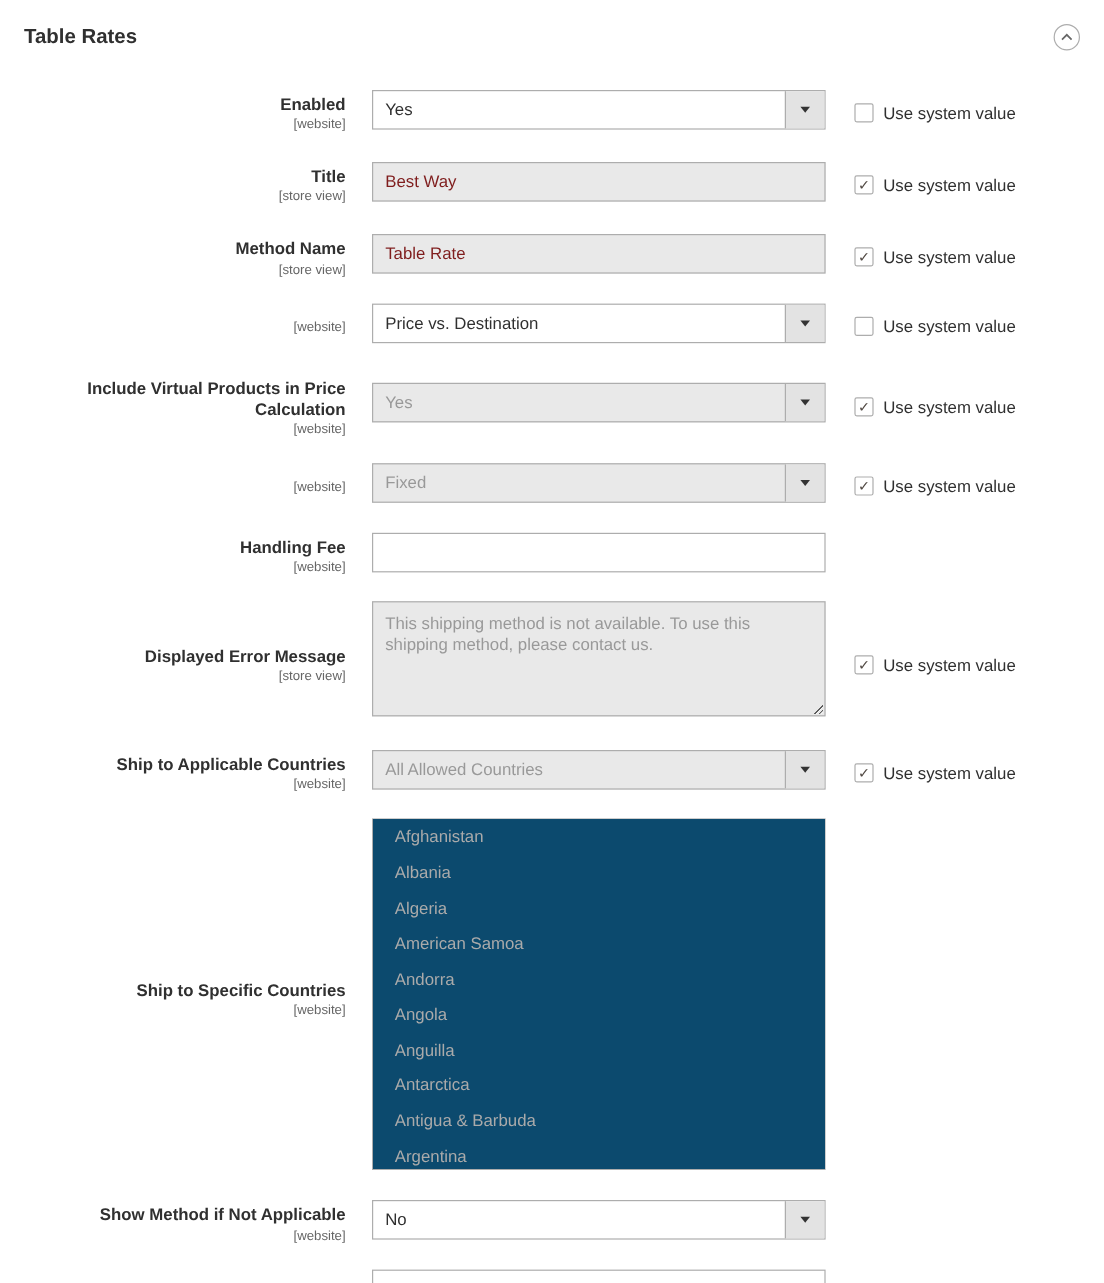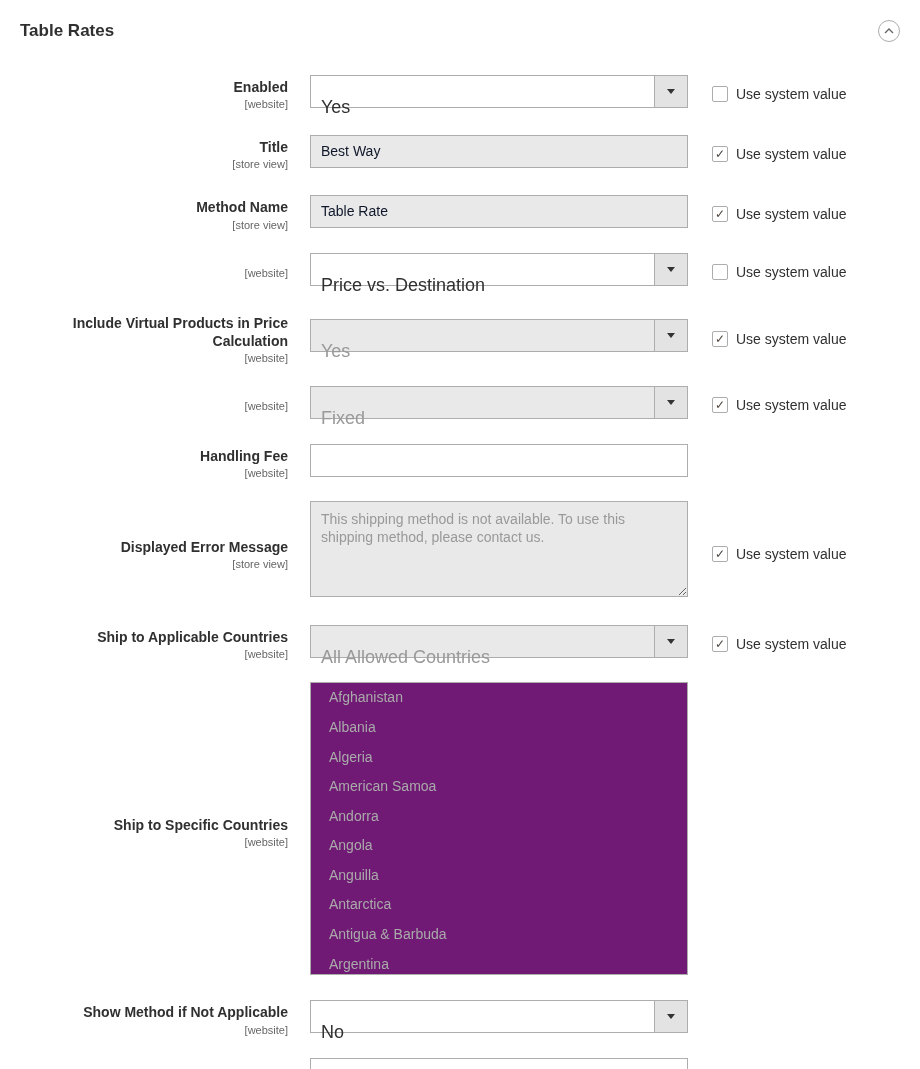--- a/index.html
+++ b/index.html
@@ -12,30 +12,30 @@
 .label-col { width: 290px; text-align: right; padding-right: 22px; padding-top: 6px; }
 .label-text { font-size: 14px; font-weight: 600; color: #303030; line-height: 1.3; }
 .scope { font-size: 11px; color: #666; margin-top: 2px; }
 .field-col { width: 378px; }
 .sys-col { padding-left: 24px; display: flex; align-items: center; padding-top: 6px; }
 .sys-col label { margin-left: 8px; font-size: 14px; color: #303030; cursor: pointer; }
 .chk { width: 16px; height: 16px; border: 1px solid #adadad; border-radius: 2px; display: inline-flex; align-items: center; justify-content: center; cursor: pointer; background: #fff; flex-shrink: 0; }
 .chk.checked::after { content: '✓'; font-size: 12px; color: #514943; line-height: 1; }
 .select-wrap { position: relative; display: flex; border: 1px solid #adadad; height: 33px; background: #fff; }
 .select-wrap.disabled { background: #e9e9e9; }
-.select-val { flex: 1; padding: 0 10px; line-height: 31px; font-size: 18px; color: #303030; margin-top: 16px; }
+.select-val { flex: 1; padding: 0 10px; line-height: 31px; font-size: 14px; color: #303030; }
 .select-wrap.disabled .select-val { color: #999; }
 .select-arrow { width: 33px; background: #e3e3e3; border-left: 1px solid #adadad; display: flex; align-items: center; justify-content: center; }
 .select-arrow::after { content: ''; width: 0; height: 0; border-left: 4px solid transparent; border-right: 4px solid transparent; border-top: 5px solid #333; }
 .text-input { width: 100%; height: 33px; border: 1px solid #adadad; padding: 0 10px; font-size: 14px; background: #fff; }
-.text-input:disabled { background: #e9e9e9; color: #0f172a; }
+.text-input:disabled { background: #e9e9e9; color: #7f1d1d; }
 .textarea { width: 100%; height: 96px; border: 1px solid #adadad; padding: 8px 10px; font-size: 14px; resize: both; font-family: inherit; background: #fff; line-height: 1.3; }
 .textarea:disabled { background: #e9e9e9; color: #999; }
 .multiselect { width: 100%; height: 293px; border: 1px solid #adadad; overflow-y: scroll; background: #fff; }
-.multiselect.disabled { background: #701a75; }
+.multiselect.disabled { background: #0c4a6e; }
 .multiselect .opt { padding: 5px 18px; font-size: 14px; color: #999; line-height: 1.4; }
 .multiselect.disabled .opt { color: #aaa; }
 </style>
 </head>
 <body>
 
 <div class="section-header">
   <div class="section-title">Table Rates</div>
   <div class="collapse-btn">
     <svg viewBox="0 0 10 10">

